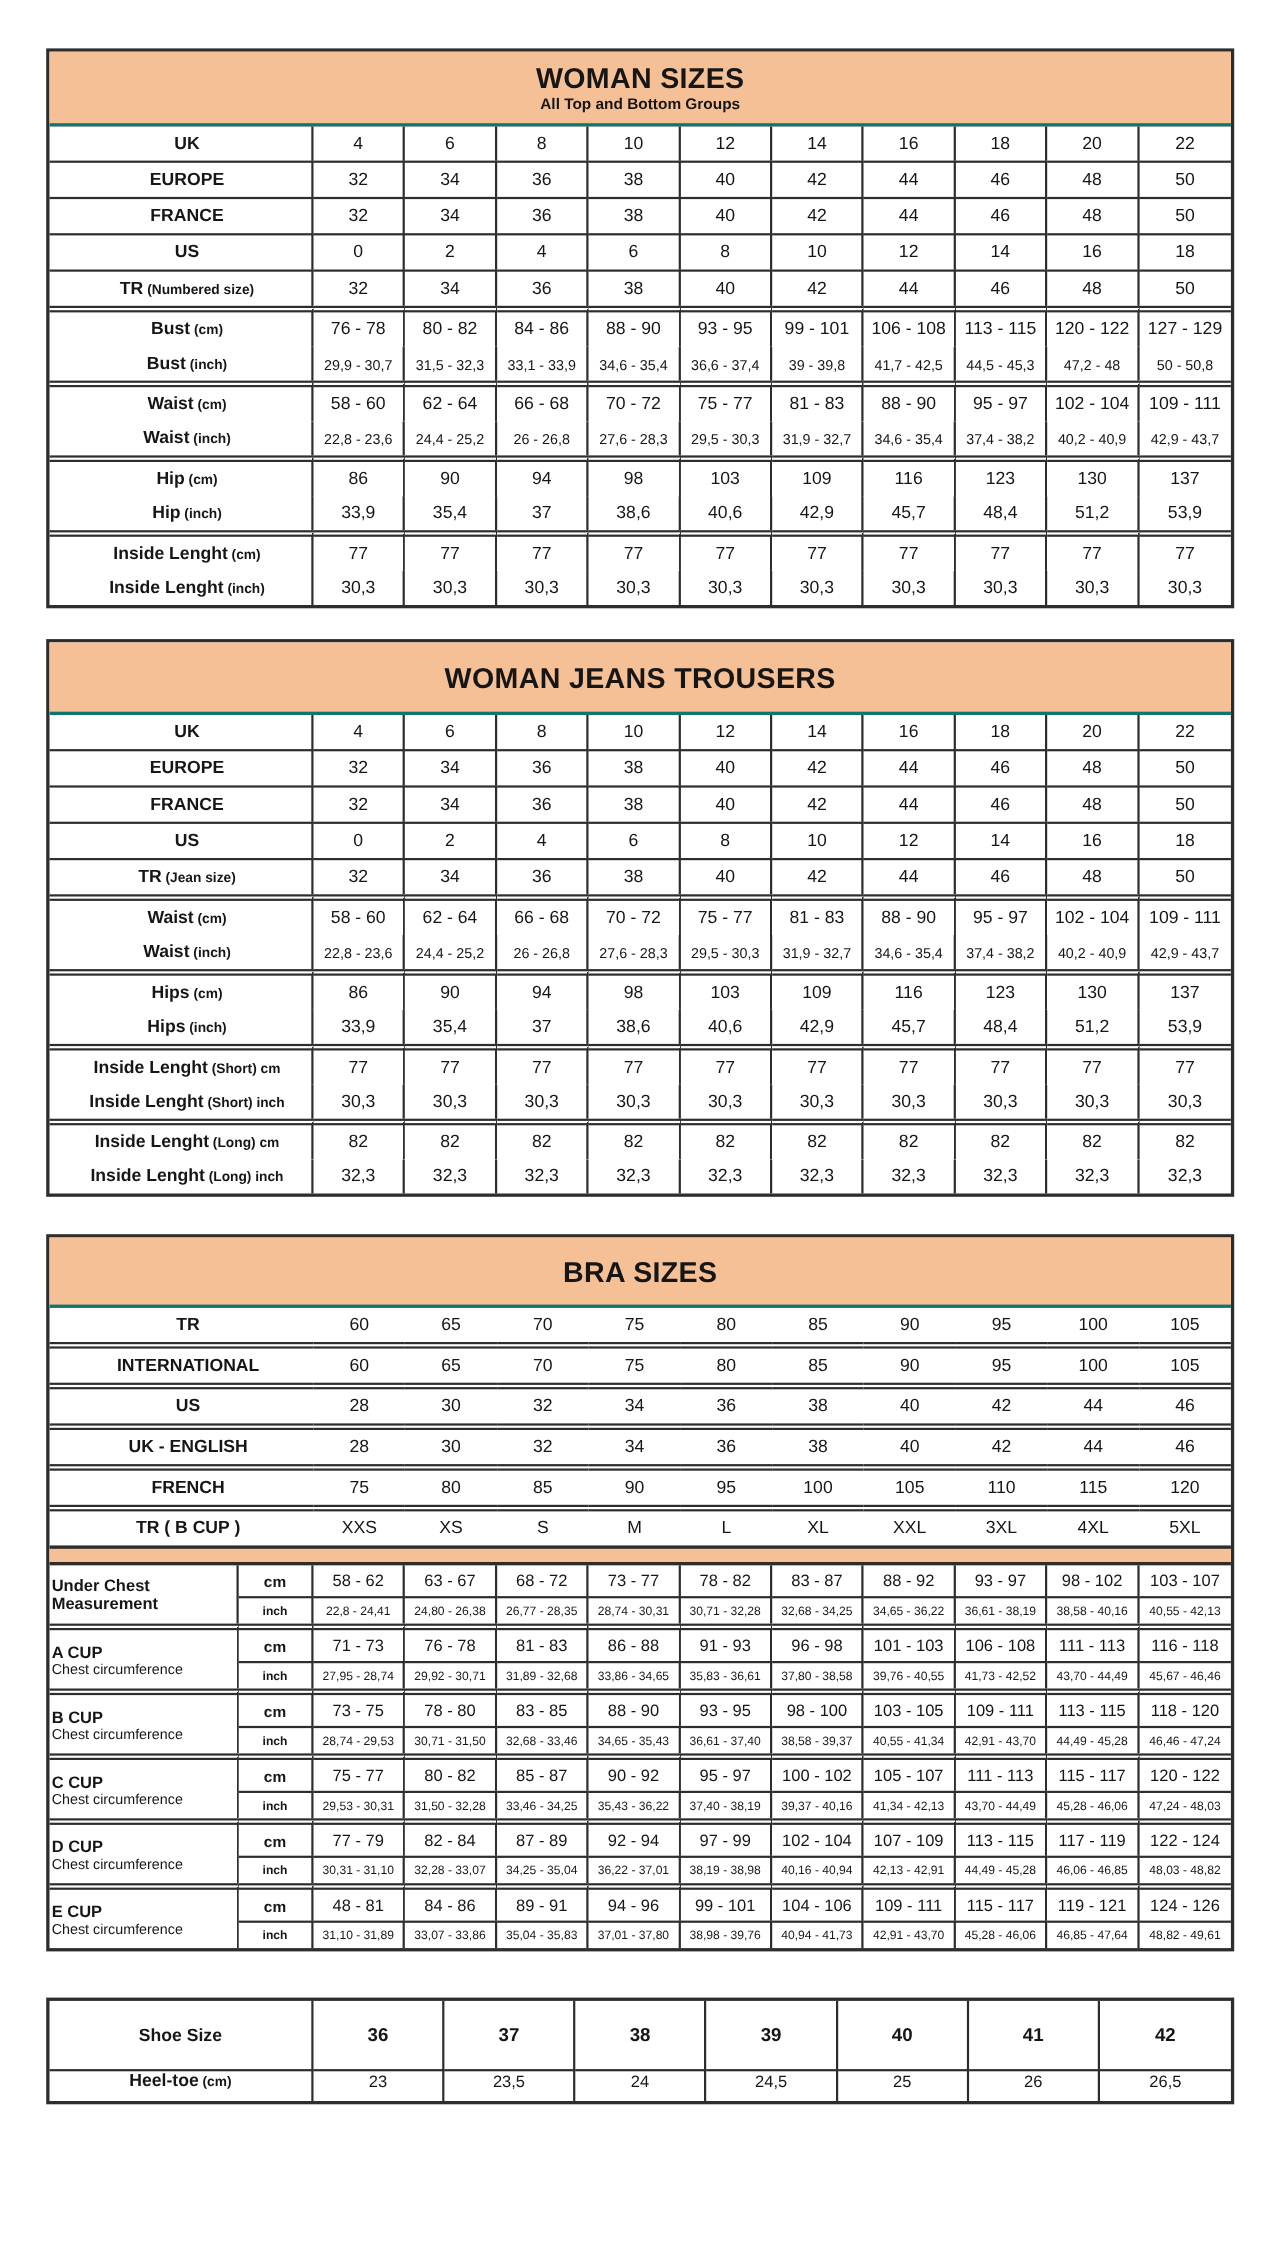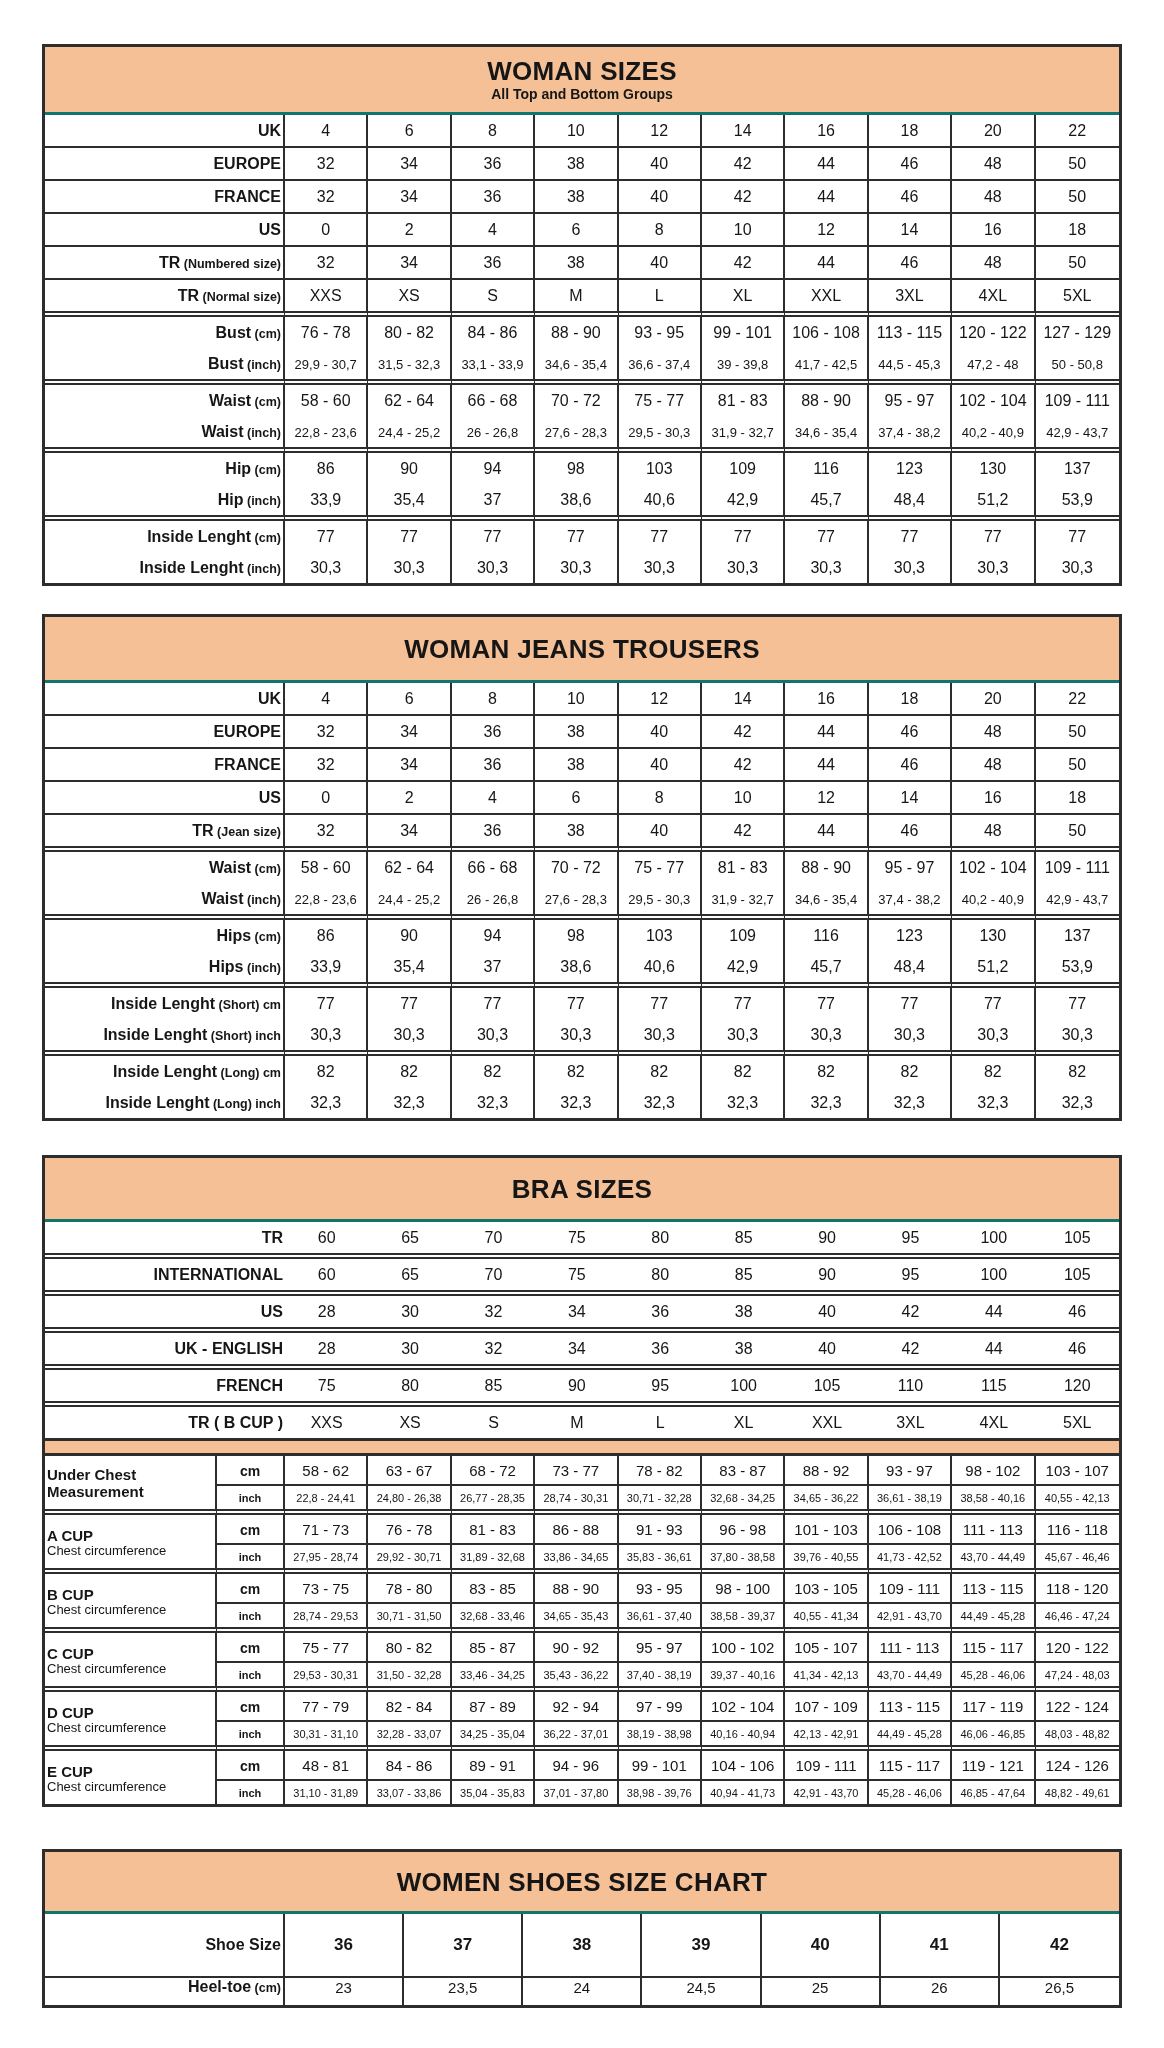--- a/index.html
+++ b/index.html
@@ -42,21 +42,21 @@
     font-size:16px; padding:7px 2px 6px;
     overflow:hidden; white-space:nowrap;
   }
   td:last-child { border-right:none; }
   tr:first-child td { border-top:none; }
   tr.gs td { border-top:6px double #2d2d2d; }
   tr.ps td { border-top:none; }
   tr.sm td { font-size:13px; }
   tr.bd td { font-weight:bold; font-size:17px; }
 
-  td.label { text-align:right; padding-left:14px;margin-left:31px; }
+  td.label { text-align:center; padding-left:14px;margin-left:31px; }
   .lm { font-size:16px; font-weight:bold; }
   .ln { font-size:12.5px; font-weight:bold; }
   tr.sm td.label .lm { font-size:16px; }
 
   
   table.nov td { border-right:none; }
 
   
   .strip {
     height:12px; background:#f5c096;
@@ -161,33 +161,20 @@
             <td>32</td>
             <td>34</td>
             <td>36</td>
             <td>38</td>
             <td>40</td>
             <td>42</td>
             <td>44</td>
             <td>46</td>
             <td>48</td>
             <td>50</td>
-          </tr>
-          <tr class="">
-            <td class="label"><span class="lm">TR</span><span class="ln">&nbsp;(Normal size)</span></td>
-            <td>XXS</td>
-            <td>XS</td>
-            <td>S</td>
-            <td>M</td>
-            <td>L</td>
-            <td>XL</td>
-            <td>XXL</td>
-            <td>3XL</td>
-            <td>4XL</td>
-            <td>5XL</td>
           </tr>
           <tr class="gs">
             <td class="label"><span class="lm">Bust</span><span class="ln">&nbsp;(cm)</span></td>
             <td>76 - 78</td>
             <td>80 - 82</td>
             <td>84 - 86</td>
             <td>88 - 90</td>
             <td>93 - 95</td>
             <td>99 - 101</td>
             <td>106 - 108</td>
@@ -775,23 +762,20 @@
             <td>42,91 - 43,70</td>
             <td>45,28 - 46,06</td>
             <td>46,85 - 47,64</td>
             <td>48,82 - 49,61</td>
           </tr>
         </tbody>
     </table>
   </section>
 
   <section class="tbl">
-    <div class="band" style="padding:16px 4px 15px;">
-      <div class="band-title">WOMEN SHOES SIZE CHART</div>
-    </div>
     <table class="shoes">
       <colgroup>
           <col style="width:240px">
         <col>
           <col>
           <col>
           <col>
           <col>
           <col>
           <col>

